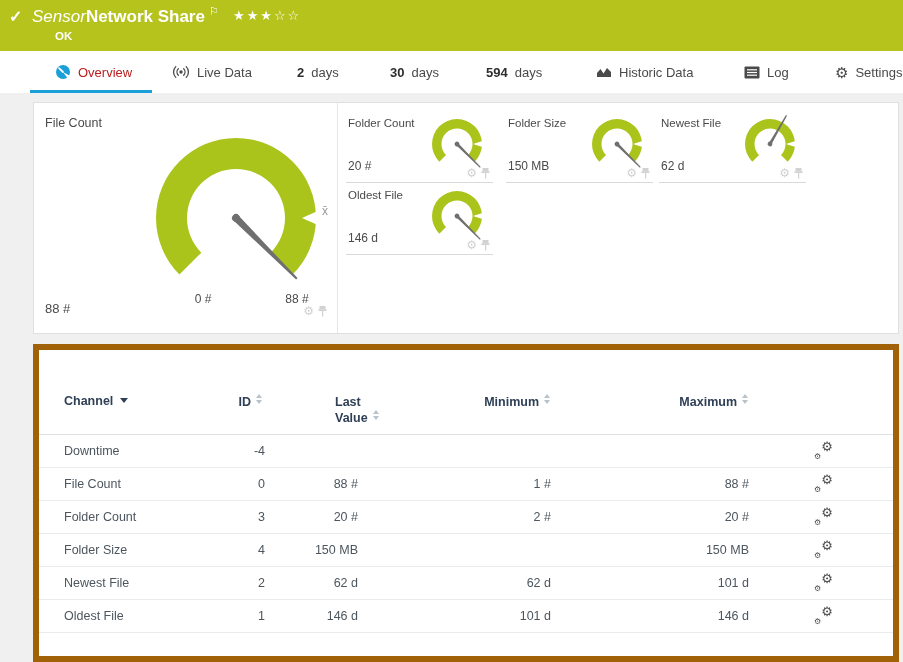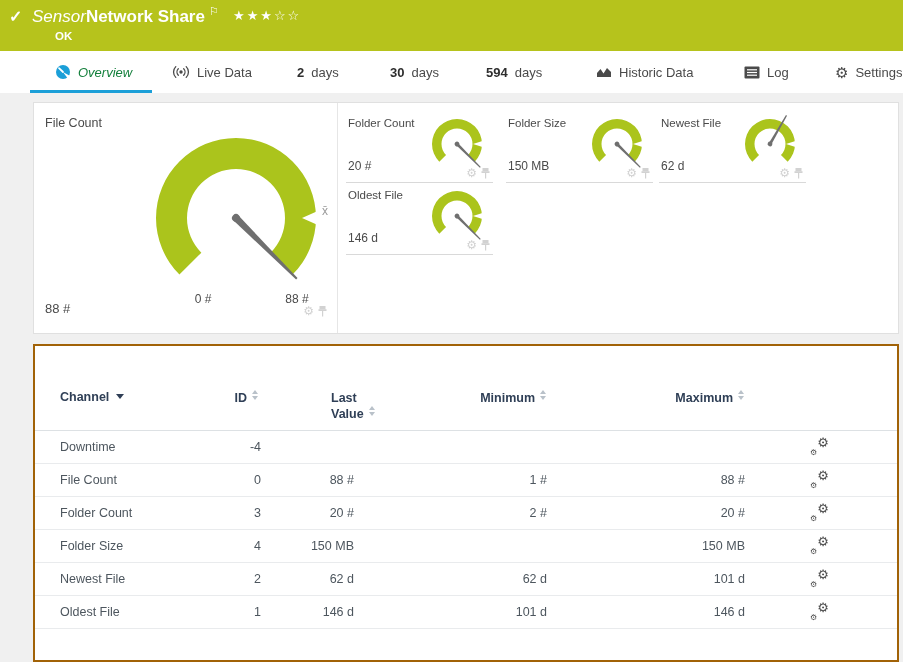--- a/index.html
+++ b/index.html
@@ -20,21 +20,21 @@
   .flag { font-size:11px; vertical-align:7px; margin-left:4px; }
   .stars { position:absolute; left:233px; top:8px; font-size:13px; letter-spacing:2px; }
   .okstate { position:absolute; left:55px; top:30px; font-size:11.5px; font-weight:bold; }
 
   
   .tabbar { position:absolute; top:51px; left:0; right:0; height:42px; background:#fff; }
   .tab { position:absolute; top:8px; height:26px; display:flex; align-items:center; gap:7px;
          font-size:13px; color:#4a4a4a; cursor:pointer; white-space:nowrap; }
   .tab .num { font-weight:bold; color:#2e2e2e; }
   .tab.active { color:#1b9fd8; }
-  .tab.active .tlabel { color:#15803d;font-style:italic; }
+  .tab.active .tlabel { color:#b91c1c; }
   .underline { position:absolute; top:39px; left:30px; width:122px; height:3px; background:#1b9fd8; }
   .t-ov{left:55px} .t-ld{left:172px} .t-2d{left:297px} .t-30d{left:390px}
   .t-365d{left:486px} .t-hd{left:596px} .t-log{left:744px} .t-set{left:835px}
   .gearglyph { font-size:15px; color:#4a4a4a; line-height:1; }
 
   
   .gaugesec { position:absolute; left:33px; top:102px; width:866px; height:232px;
               background:#fff; border:1px solid #e0e0e0; }
   .mainpanel { position:absolute; left:0; top:0; width:304px; height:230px; border-right:1px solid #e6e6e6; }
   .mp-title { position:absolute; left:11px; top:13px; font-size:12.5px; color:#4a4a4a; }
@@ -49,21 +49,21 @@
 
   .card { position:absolute; width:147px; height:70px; background:#fff; border-bottom:1px solid #d9d9d9; }
   .c-fc{left:312px; top:10px} .c-fs{left:472px; top:10px} .c-nf{left:625px; top:10px} .c-of{left:312px; top:82px}
   .card .ct { position:absolute; left:2px; top:4px; font-size:11.5px; color:#4a4a4a; }
   .card .cv { position:absolute; left:2px; bottom:9px; font-size:12px; color:#4a4a4a; }
   .card .sgauge { position:absolute; right:8px; top:4px; }
   .card .cicons { position:absolute; right:3px; bottom:3px; }
 
   
   .tablesec { position:absolute; left:33px; top:344px; width:866px; height:318px;
-              background:#fff; border:2px solid #a16207; }
+              background:#fff; border:6px solid #a16207; }
   .thead { position:absolute; top:0; left:0; right:0; height:85px; border-bottom:1px solid #dde1e4; }
   .h { position:absolute; top:44px; font-weight:bold; font-size:12.5px; color:#2f3f56; cursor:pointer; }
   .h-ch{left:25px} .h-id{left:124px; width:100px; text-align:right}
   .h-last{left:296px; width:56px; text-align:left; line-height:16px;}
   .h-min{left:412px; width:100px; text-align:right} .h-max{left:610px; width:100px; text-align:right}
   .caret-down { display:inline-block; width:0; height:0; border-left:4px solid transparent;
                 border-right:4px solid transparent; border-top:5px solid #2f3f56; margin-left:7px; vertical-align:2px; }
   .sorts { display:inline-block; width:7px; height:12px; position:relative; margin-left:5px; }
   .sorts::before { content:""; position:absolute; top:0; left:0; border-left:3.5px solid transparent;
                    border-right:3.5px solid transparent; border-bottom:4px solid #b9c1c9; }

